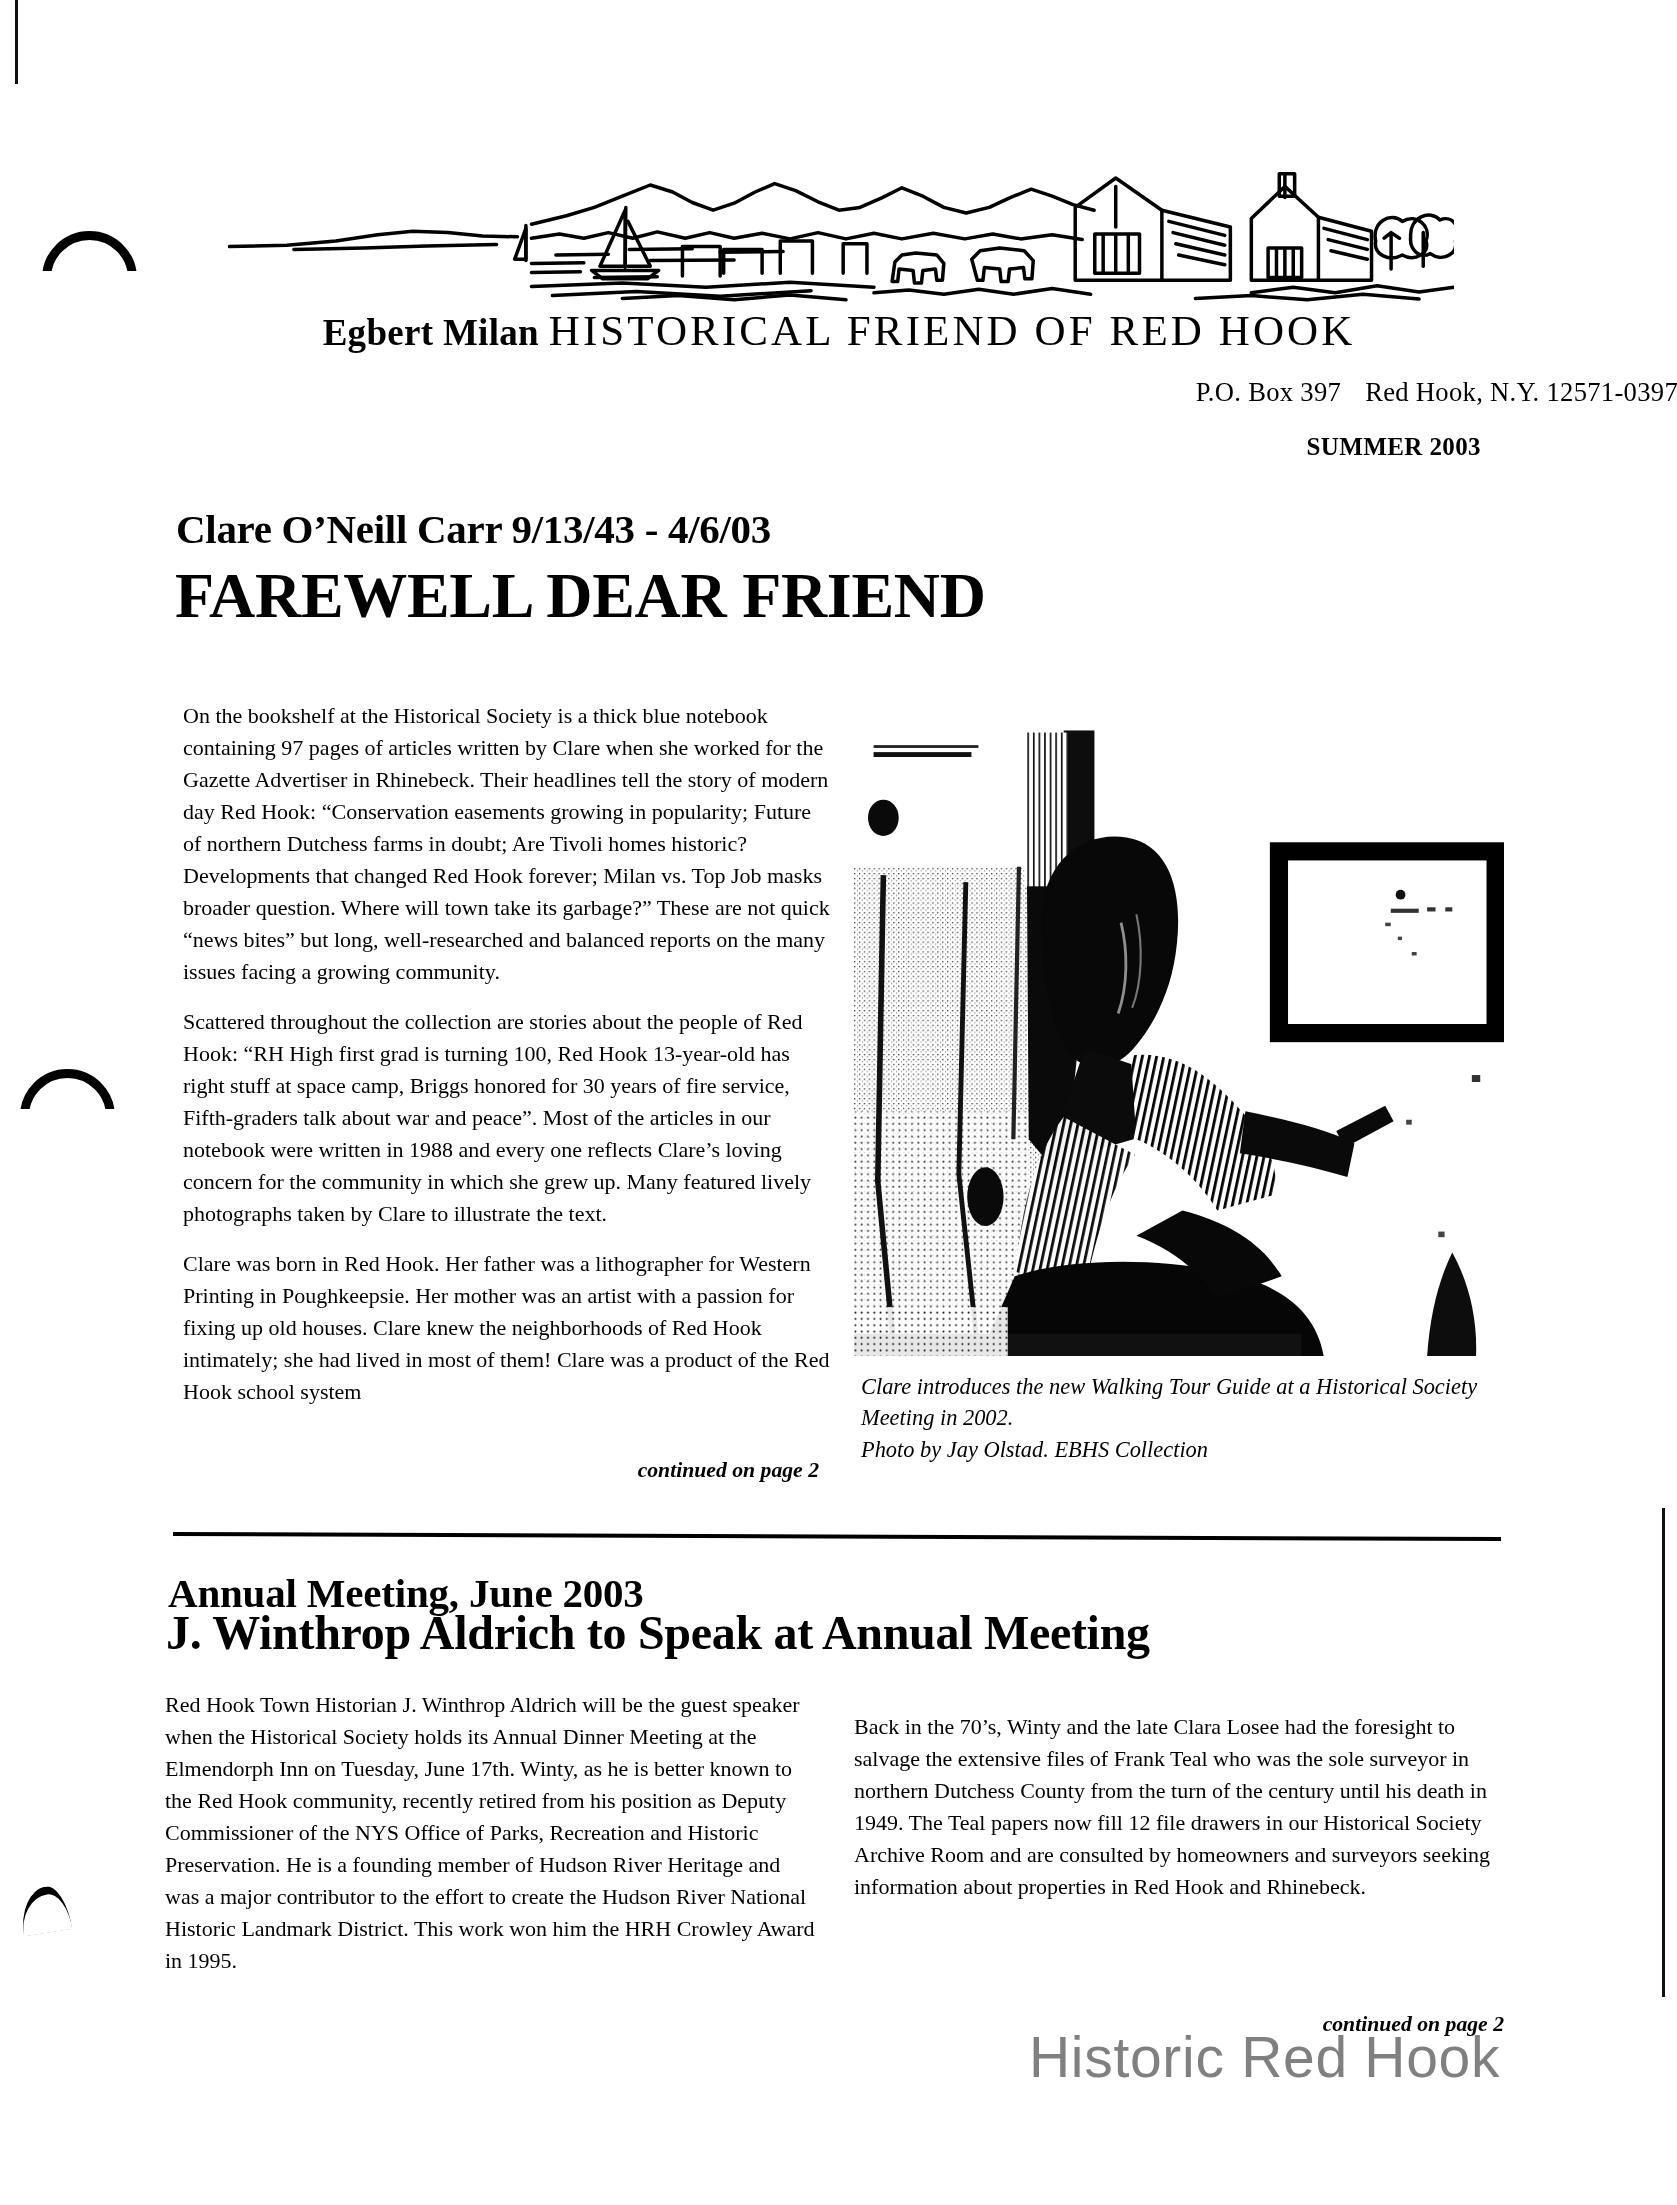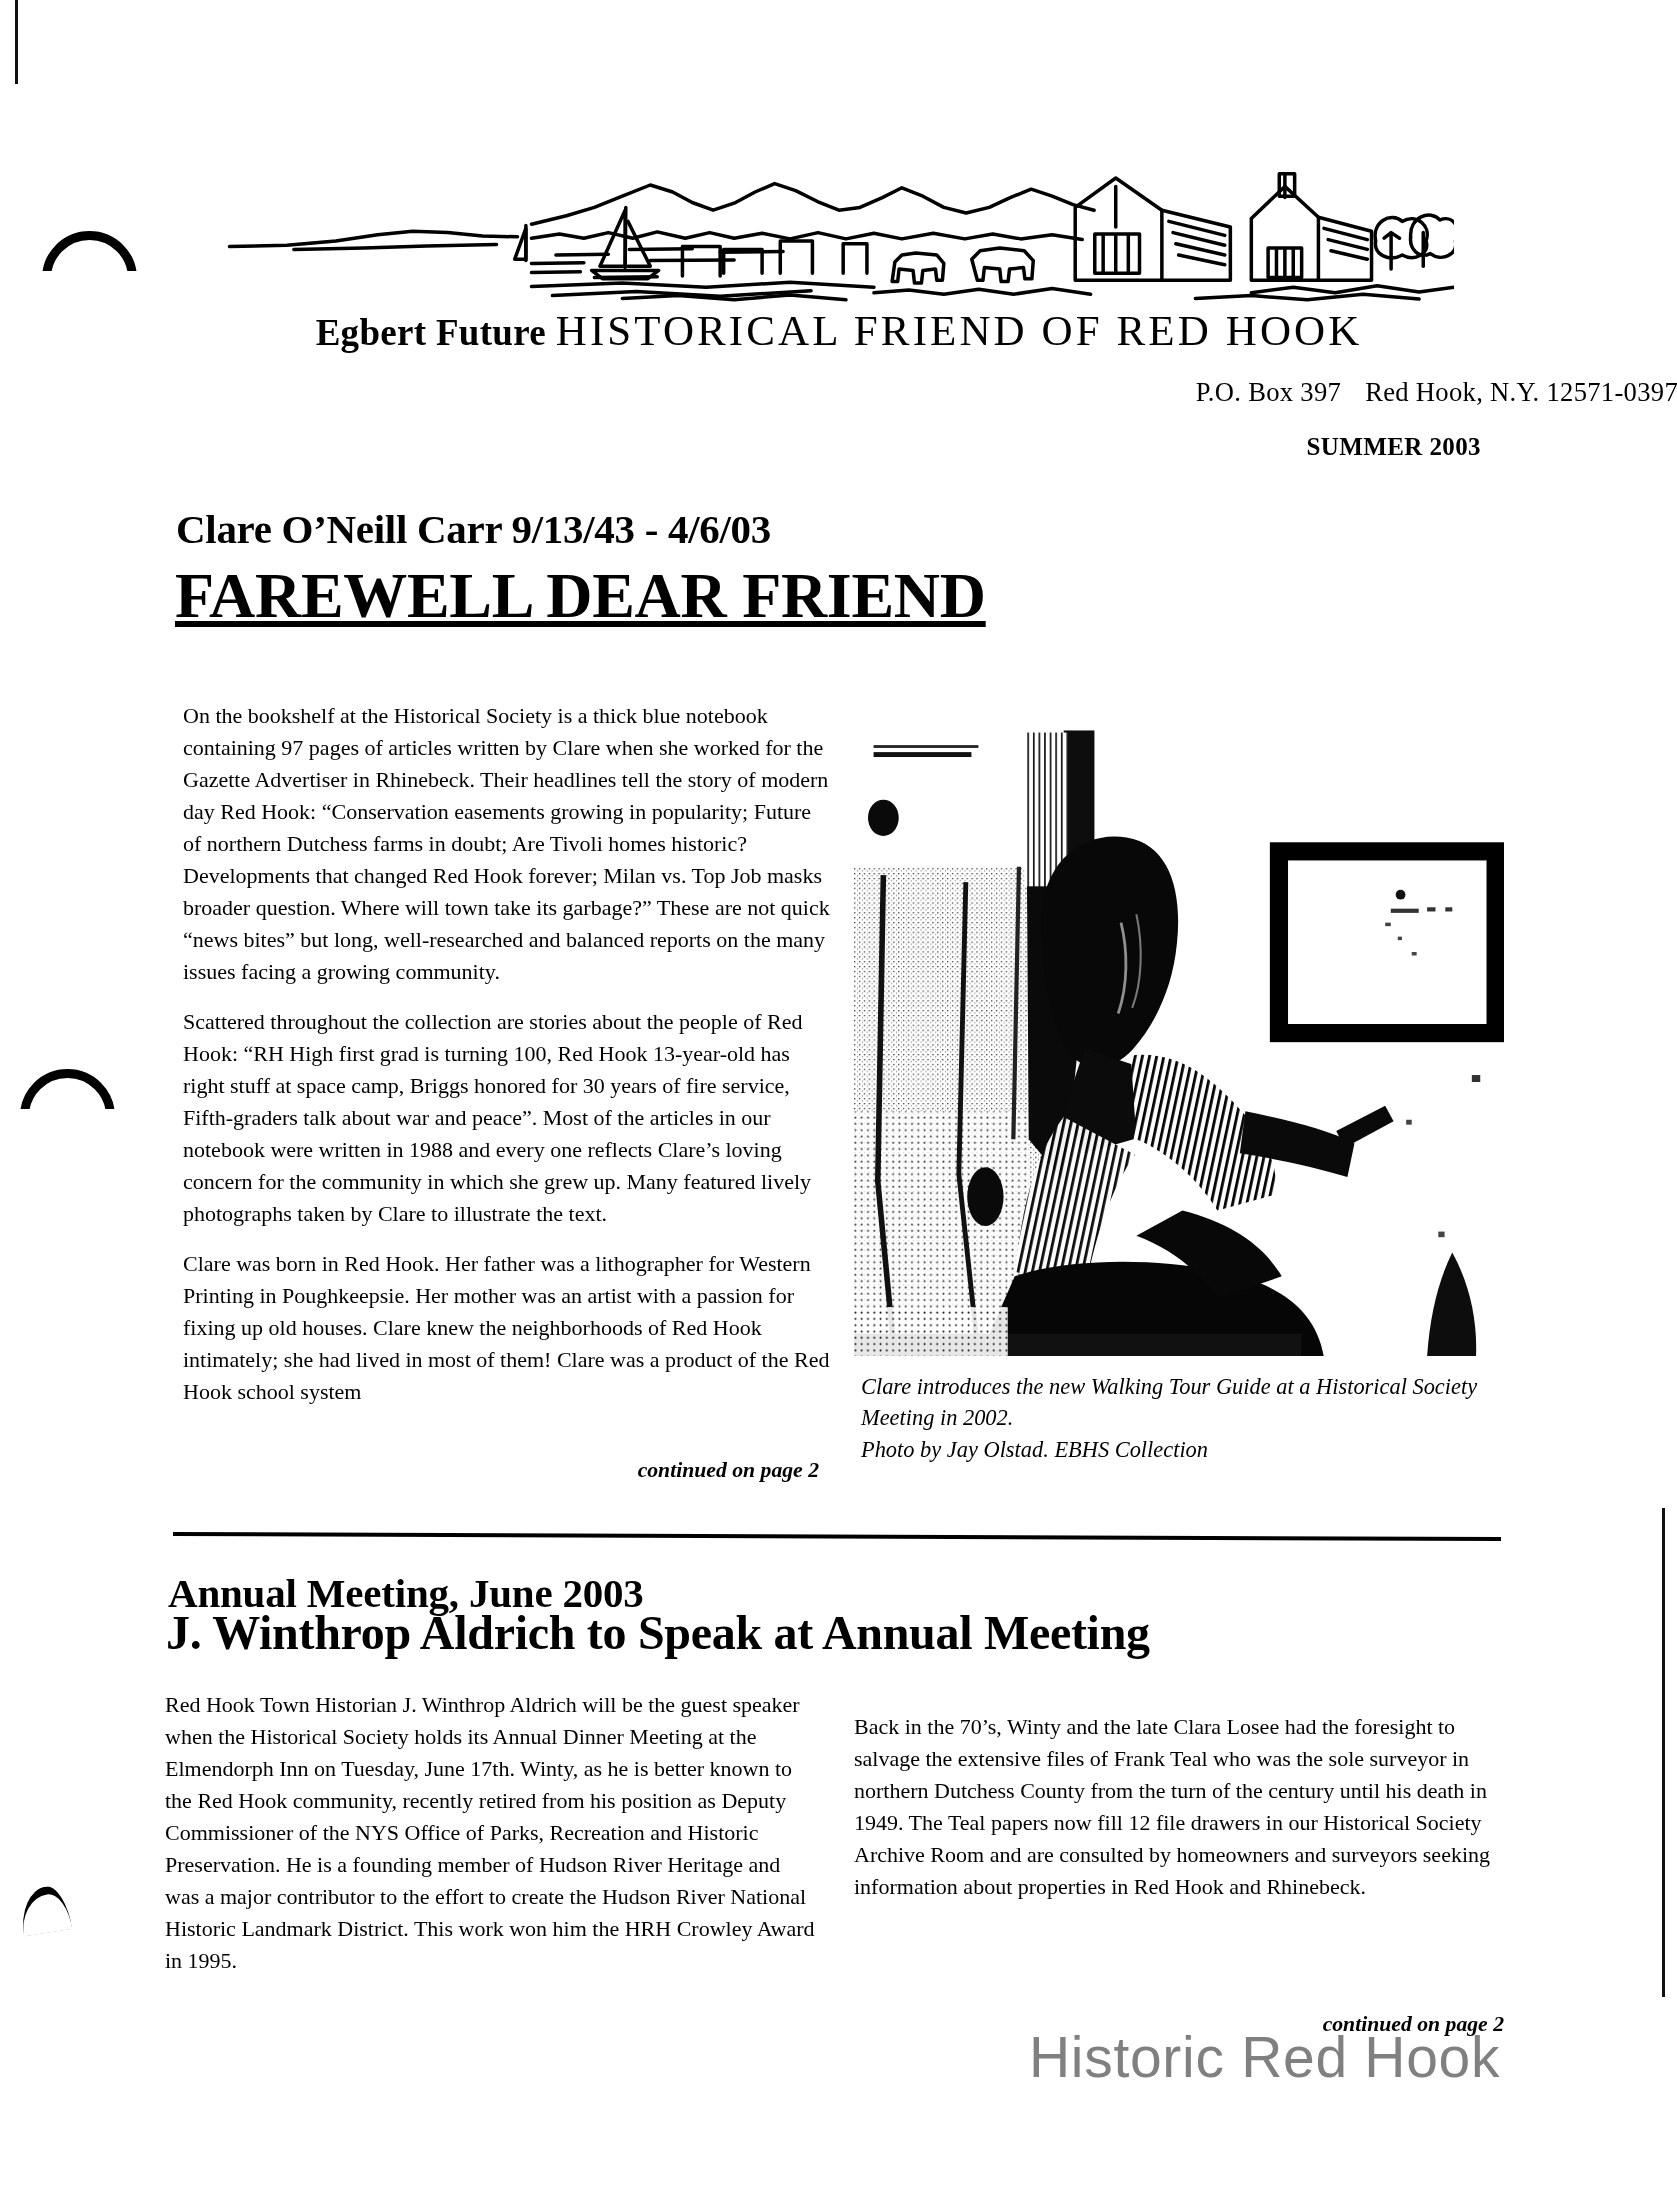--- a/index.html
+++ b/index.html
@@ -110,21 +110,20 @@
   }
   #lead-headline {
     position: absolute;
     left: 175px;
     top: 559px;
     font-size: 64px;
     font-weight: bold;
     font-family: "Liberation Serif", serif;
     letter-spacing: -0.3px;
     white-space: nowrap;
-    text-decoration: underline;
   }
 
   
   .col {
     position: absolute;
     font-family: "Liberation Serif", serif;
     font-size: 22px;
     line-height: 32px;
     text-align: left;
   }
@@ -327,21 +326,21 @@
         <path d="M1500 214 L1560 206 L1620 214 L1680 204 L1740 213 L1790 206"></path>
         <path d="M1420 222 L1500 218 L1580 224 L1660 216 L1740 223"></path>
 
         <path d="M960 214 L1010 210 L1060 216 L1110 209 L1160 216 L1215 208 L1270 216"></path>
         <path d="M600 222 L680 218 L760 224 L840 217 L920 224"></path>
       </g>
     </svg>
   </div>
 
   <div id="org-line">
-    <span id="org-egbert">Egbert Future</span><span id="org-main">HISTORICAL FRIEND OF RED HOOK</span>
+    <span id="org-egbert">Egbert Milan</span><span id="org-main">HISTORICAL FRIEND OF RED HOOK</span>
   </div>
 
   <div id="address-line">
     <span>P.O. Box 397</span><span class="sp"></span><span>Red Hook, N.Y. 12571-0397</span>
   </div>
 
   <div id="issue-date">SUMMER 2003</div>
 
   <div id="lead-kicker">Clare O’Neill Carr 9/13/43 - 4/6/03</div>
   <div id="lead-headline">FAREWELL DEAR FRIEND</div>

